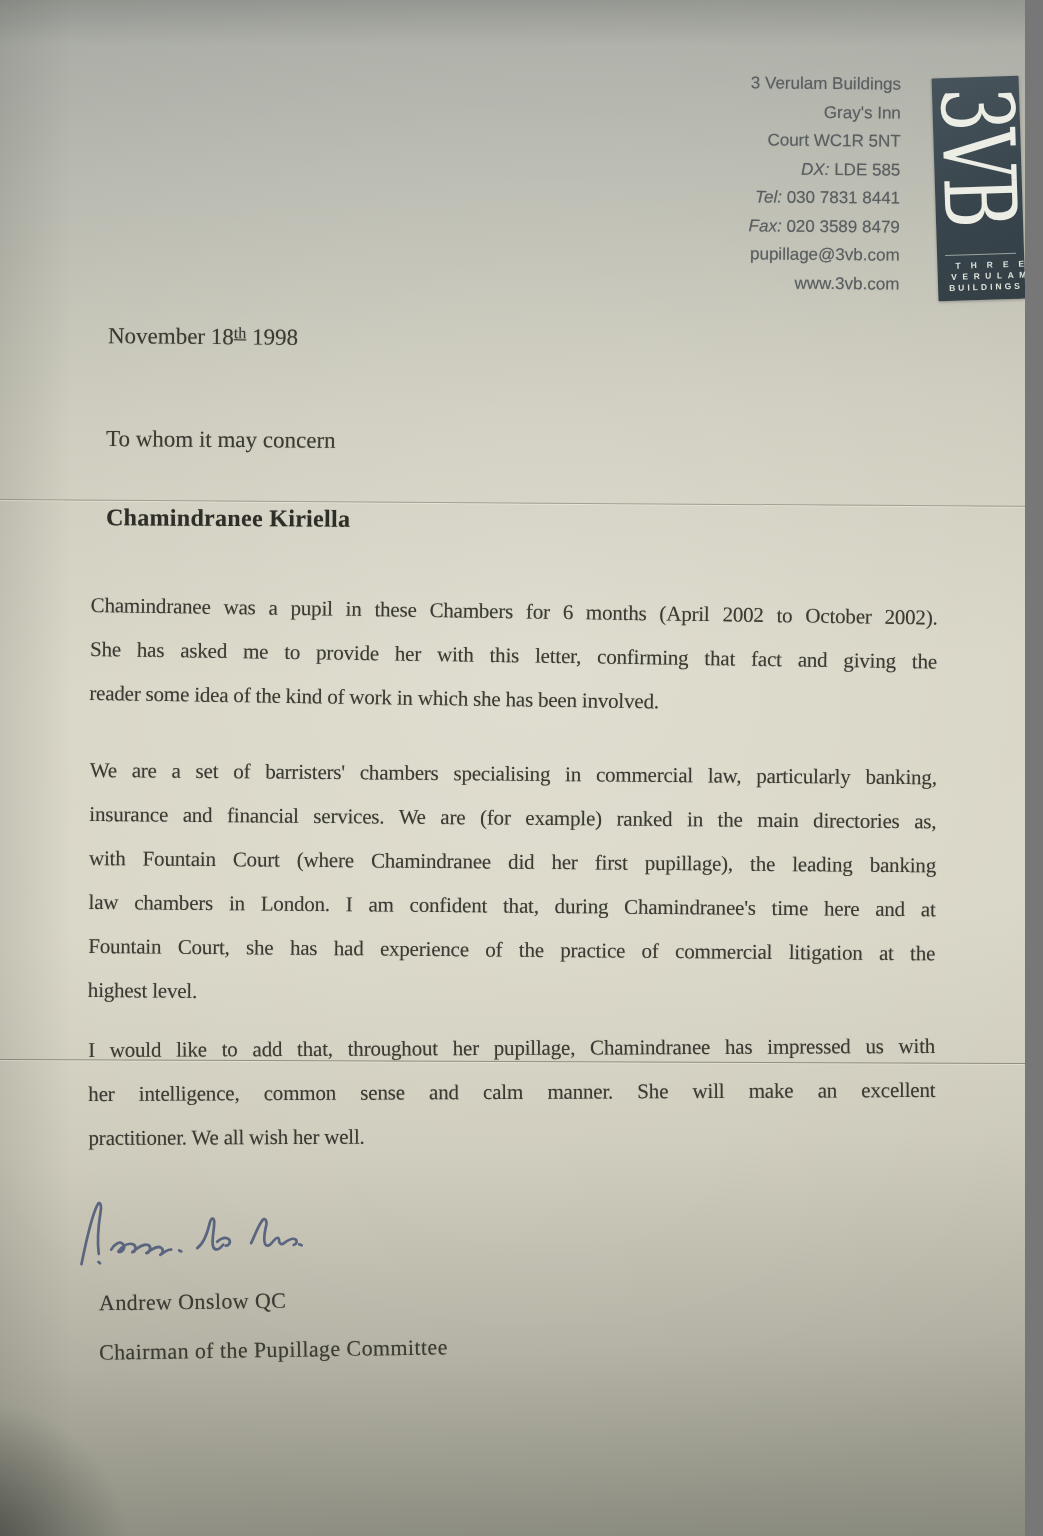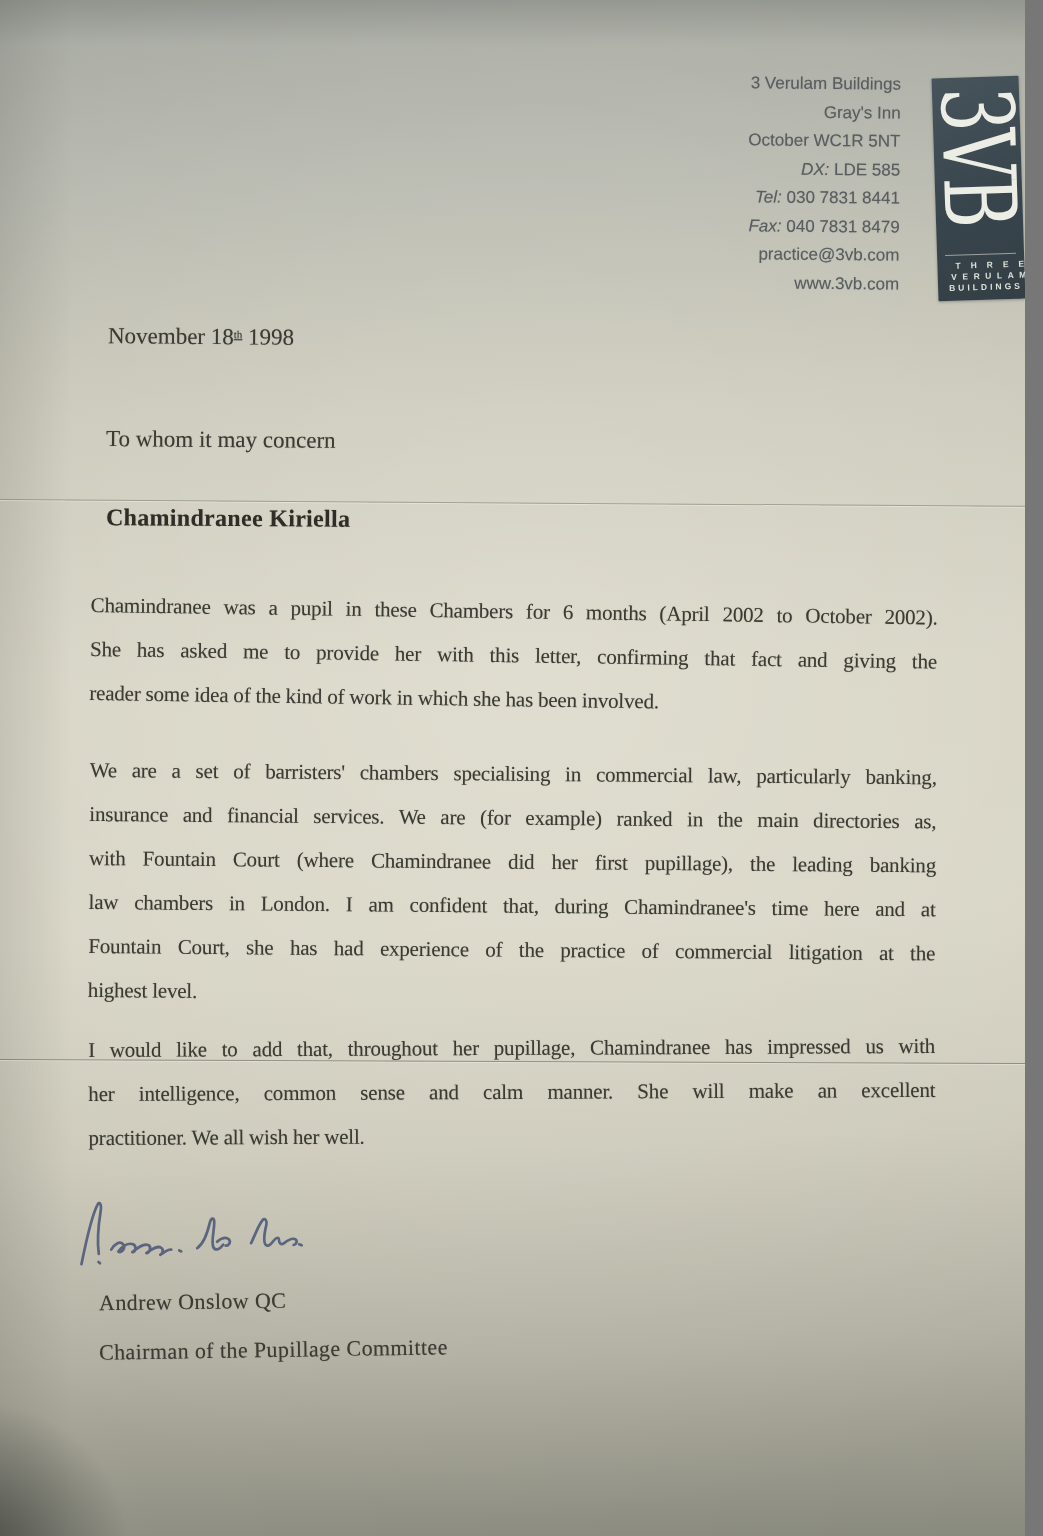--- a/index.html
+++ b/index.html
@@ -42,21 +42,21 @@
               border-top:1px solid rgba(235,238,230,0.55); padding-top:5px;
               font-family:"Liberation Sans",sans-serif; font-weight:600;
               font-size:8.5px; line-height:11px; color:#dde1da; text-align:center; }
   .cap-a { letter-spacing:10px; text-indent:10px; }
   .cap-b { letter-spacing:5.5px; text-indent:5.5px; }
   .cap-c { letter-spacing:3px; text-indent:3px; }
 
   
   .txt { color:#3b3a33; text-shadow:0 0 1px rgba(56,54,46,0.38); }
   .date { position:absolute; left:108px; top:324px; font-size:23px; transform:rotate(0.5deg); }
-  .date sup { font-size:11px; vertical-align:6px; letter-spacing:0;text-decoration:underline; }
+  .date sup { font-size:16px; vertical-align:6px; letter-spacing:0;text-decoration:underline; }
   .salutation { position:absolute; left:106px; top:427px; font-size:23px; transform:rotate(0.45deg); }
   .subject { position:absolute; left:106px; top:505px; font-size:24px; font-weight:700;
              letter-spacing:0.3px; color:#2e2d27; transform:rotate(0.35deg); }
   .para { position:absolute; width:847px; font-size:21px; line-height:44px;
           letter-spacing:-0.2px; transform-origin:left top; }
   .para-1 { left:91px; top:583px;  transform:rotate(0.85deg); }
   .para-2 { left:90px; top:748px;  transform:rotate(0.5deg); }
   .para-3 { left:88px; top:1028px; transform:rotate(-0.28deg); }
   .jline { text-align:justify; text-align-last:justify; }
   .lline { text-align:left; }
@@ -72,25 +72,25 @@
 <body>
 
 <div class="photo">
 
   <div class="crease crease-1"></div>
   <div class="crease crease-2"></div>
 
   <div class="lh-text">
     <div>3 Verulam Buildings</div>
     <div>Gray's Inn</div>
-    <div>October WC1R 5NT</div>
+    <div>Court WC1R 5NT</div>
     <div><span class="it">DX:</span> <span>LDE 585</span></div>
     <div><span class="it">Tel:</span> <span>030 7831 8441</span></div>
-    <div><span class="it">Fax:</span> <span>040 7831 8479</span></div>
-    <div>practice@3vb.com</div>
+    <div><span class="it">Fax:</span> <span>020 3589 8479</span></div>
+    <div>pupillage@3vb.com</div>
     <div>www.3vb.com</div>
   </div>
 
   <div class="logo">
     <div class="logo-mono">
       <span>3VB</span>
     </div>
     <div class="logo-cap">
       <div class="cap-a">THREE</div>
       <div class="cap-b">VERULAM</div>

